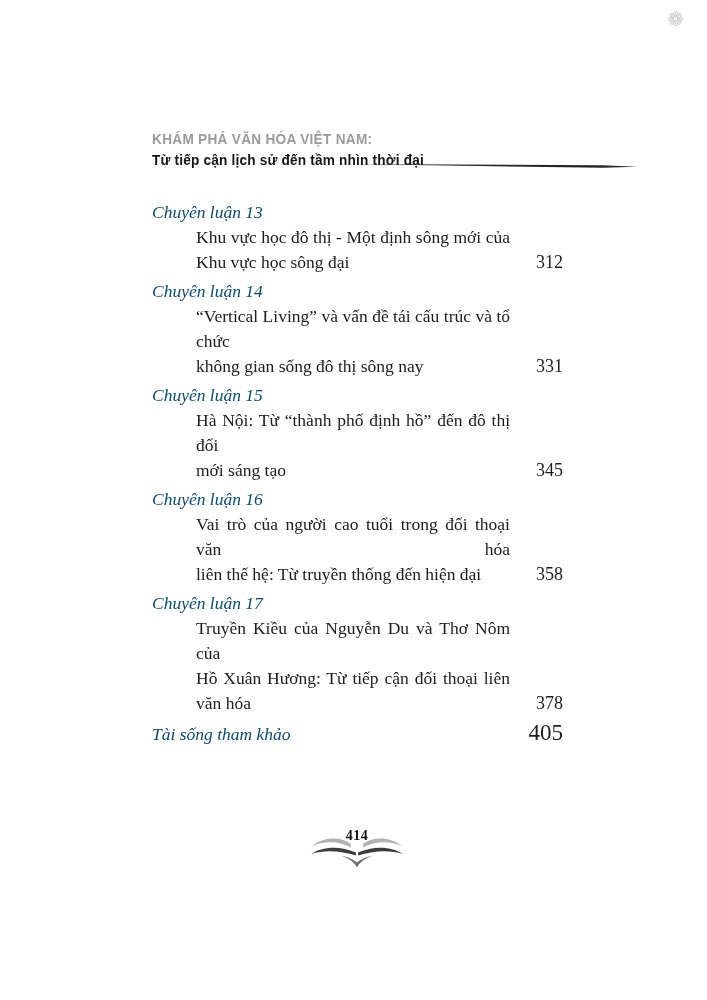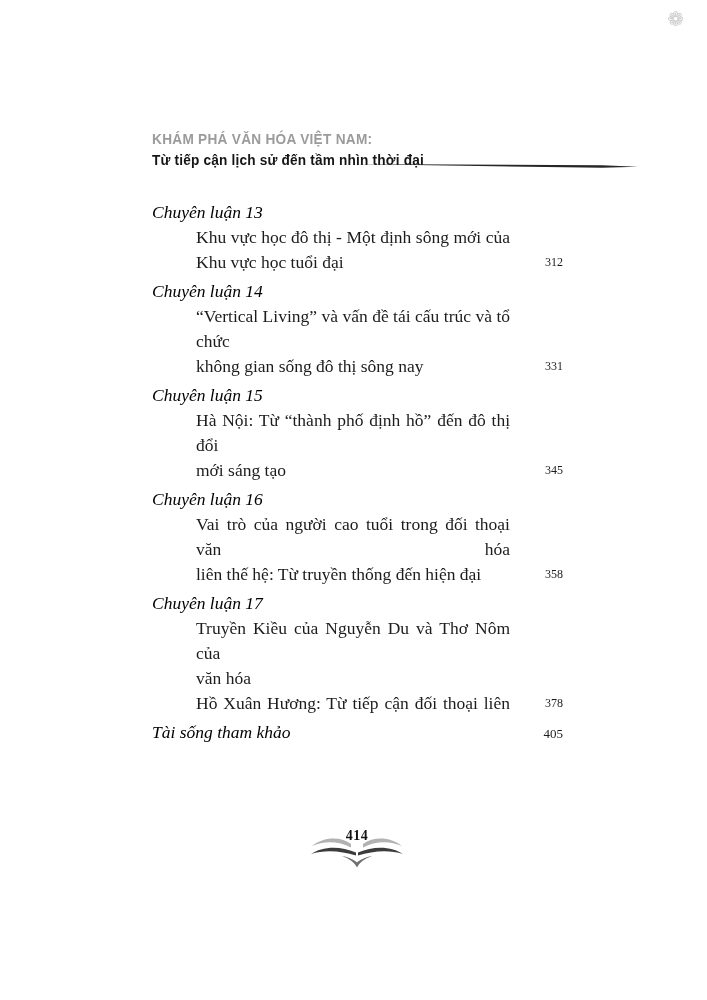--- a/index.html
+++ b/index.html
@@ -29,36 +29,36 @@
     font-family:"Liberation Sans", sans-serif; font-weight:bold;
     font-size:14.5px; color:#151515; letter-spacing:0.2px;
     transform:scaleX(0.94); transform-origin:left center; white-space:nowrap;
   }
   .hdr-rule { position:absolute; left:198px; top:30px; }
 
   
   .toc { position:absolute; left:152px; top:200px; width:411px; }
   .entry { margin-bottom:4px; }
   .entry-label {
-    font-style:italic; font-size:17.5px; line-height:25px; color:#000000;
+    font-style:italic; font-size:17.5px; line-height:25px; color:#0c4a6e;
   }
   .entry-body { position:relative; }
   .title-lines { margin-left:44px; width:314px; }
   .tl { font-size:17.5px; line-height:25px; color:#1c1c1c; }
   .tl.just { text-align:justify; text-align-last:justify; }
   .pagenum {
     position:absolute; right:0; bottom:0;
-    font-size:12px; line-height:25px; color:#1c1c1c;
+    font-size:18px; line-height:25px; color:#1c1c1c;
   }
   .refs-row {
     display:flex; justify-content:space-between; align-items:baseline;
     margin-top:2px;
   }
   .refs-row .entry-label { line-height:25px; }
-  .refs-row .refpage { font-size:13px; line-height:25px; }
+  .refs-row .refpage { font-size:23px; line-height:25px; }
 
   
   .book-logo { position:absolute; left:311px; top:829px; width:92px; height:46px; }
   .book-logo svg { position:absolute; left:0; top:0; }
   .folio {
     position:absolute; left:50%; top:-1px; transform:translateX(-50%);
     font-family:"Liberation Serif", serif; font-weight:bold;
     font-size:14px; letter-spacing:0.5px; color:#121212;
   }
 </style>
@@ -77,21 +77,21 @@
     </svg>
   </header>
 
   <main class="toc">
 
     <div class="entry">
       <div class="entry-label">Chuyên luận 13</div>
       <div class="entry-body">
         <div class="title-lines">
           <div class="tl just">Khu vực học đô thị - Một định sông mới của</div>
-          <div class="tl">Khu vực học tuổi đại</div>
+          <div class="tl">Khu vực học sông đại</div>
         </div>
         <span class="pagenum">312</span>
       </div>
     </div>
 
     <div class="entry">
       <div class="entry-label">Chuyên luận 14</div>
       <div class="entry-body">
         <div class="title-lines">
           <div class="tl just">“Vertical Living” và vấn đề tái cấu trúc và tổ chức</div>
@@ -121,22 +121,22 @@
         </div>
         <span class="pagenum">358</span>
       </div>
     </div>
 
     <div class="entry">
       <div class="entry-label">Chuyên luận 17</div>
       <div class="entry-body">
         <div class="title-lines">
           <div class="tl just">Truyền Kiều của Nguyễn Du và Thơ Nôm của</div>
+          <div class="tl just">Hồ Xuân Hương: Từ tiếp cận đối thoại liên</div>
           <div class="tl">văn hóa</div>
-          <div class="tl just">Hồ Xuân Hương: Từ tiếp cận đối thoại liên</div>
         </div>
         <span class="pagenum">378</span>
       </div>
     </div>
 
     <div class="refs-row">
       <span class="entry-label">Tài sống tham khảo</span>
       <span class="refpage">405</span>
     </div>
 

